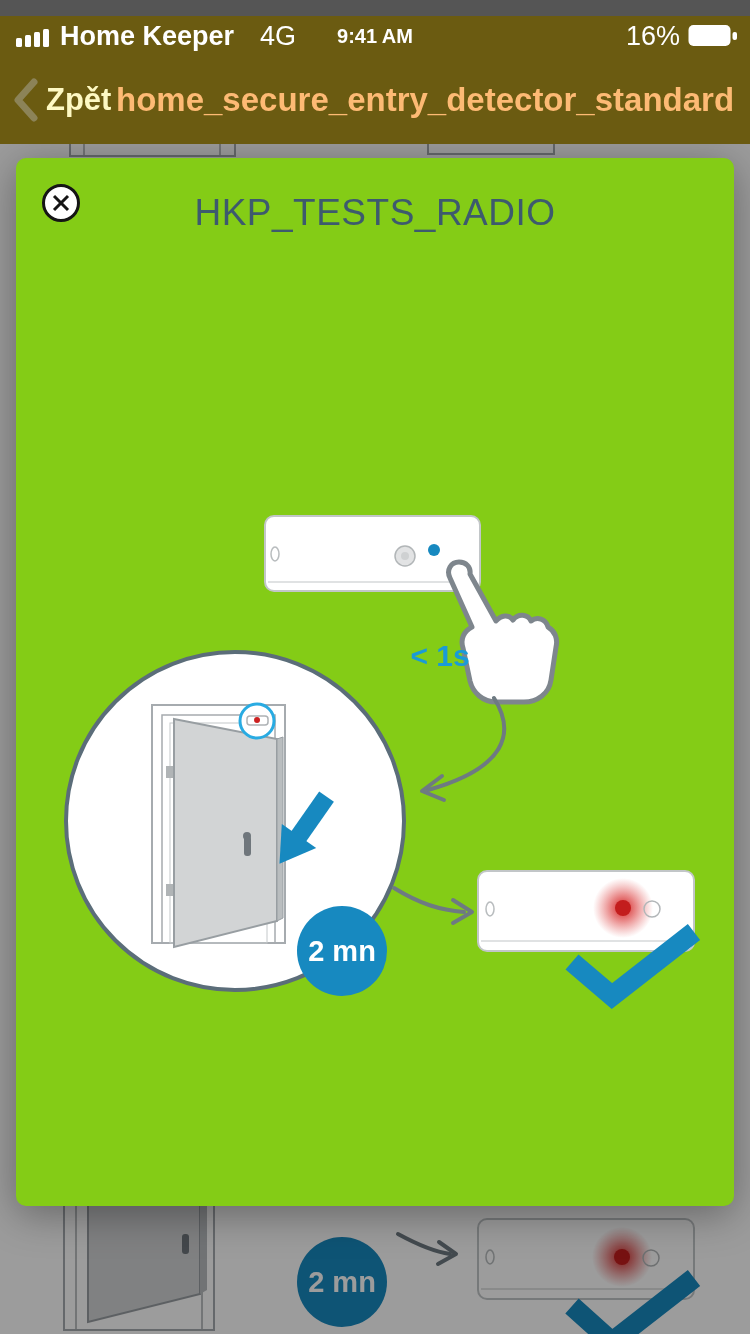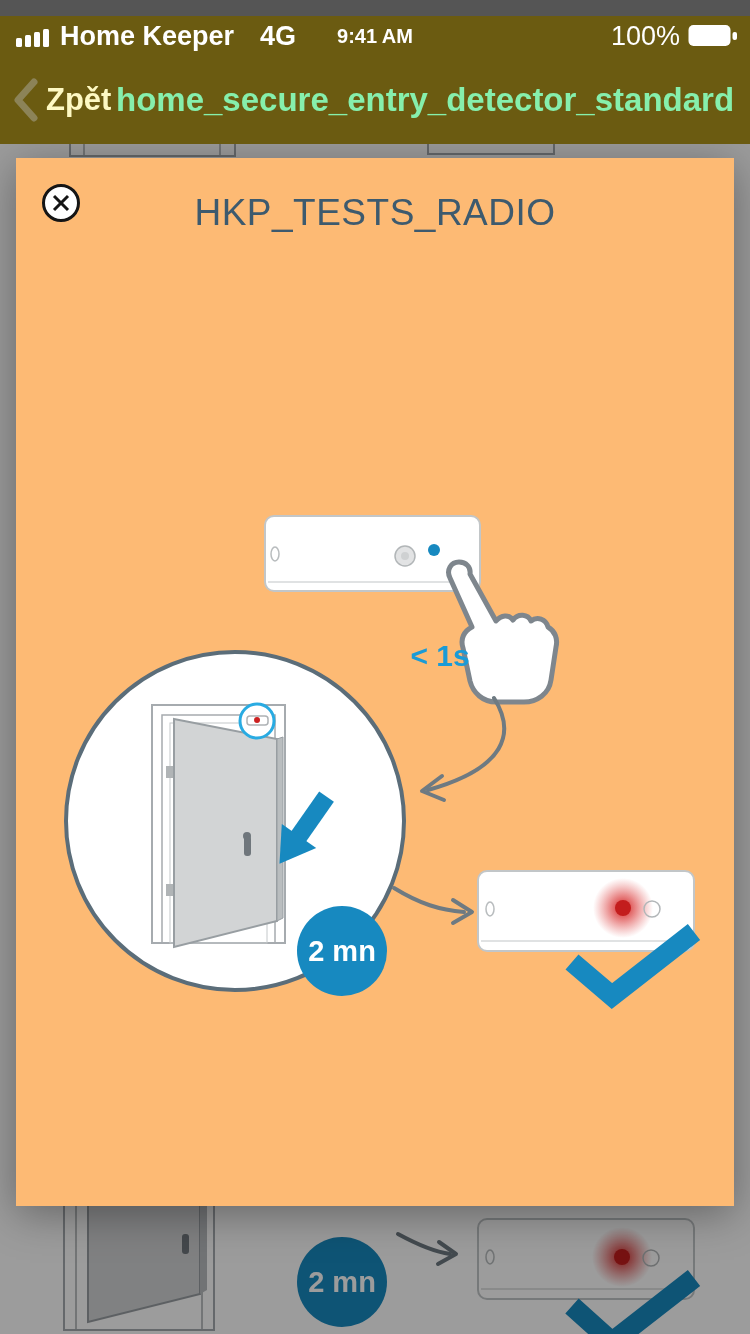--- a/index.html
+++ b/index.html
@@ -6,37 +6,37 @@
   html,body { background:#555; }
   .screen{
     position:relative; width:750px; height:1334px; overflow:hidden;
     background:#9a9a9a; font-family:"Liberation Sans", sans-serif;margin-top:16px;
   }
   
   .header{ position:absolute; top:0; left:0; width:750px; height:128px; background:#6b5b11; z-index:3; }
   .status-bar{ position:relative; height:40px; color:#fff; }
   .sb-left{ position:absolute; left:16px; top:0; height:40px; display:flex; align-items:center; gap:10px;
             font-size:27px; font-weight:600; }
-  .sb-network{ margin-left:16px; font-weight:700; }
+  .sb-network{ margin-left:16px; font-weight:400; }
   .sb-time{ position:absolute; left:0; right:0; top:0; height:40px; display:flex; align-items:center;
             justify-content:center; font-size:20px; font-weight:700; }
   .sb-right{ position:absolute; right:12px; top:0; height:40px; display:flex; align-items:center; gap:8px;
              font-size:27px; font-weight:400; }
   .nav-bar{ position:relative; height:88px; }
   .back-button{ position:absolute; left:14px; top:22px; display:flex; align-items:center; gap:8px;
                 color:#fef9c3; font-size:31px; font-weight:600; background:none; border:none; cursor:pointer;
                 font-family:"Liberation Sans", sans-serif; }
   .nav-title{ position:absolute; left:116px; top:0; width:628px; height:88px; line-height:88px;
-              font-size:33px; font-weight:700; color:#86efac; white-space:nowrap; overflow:hidden; }
+              font-size:33px; font-weight:700; color:#fdba74; white-space:nowrap; overflow:hidden; }
   
   .bg-page{ position:absolute; top:128px; left:0; width:750px; height:1206px; background:#fff;
             filter:brightness(0.61); z-index:1; }
   
-  .modal{ position:absolute; left:16px; top:142px; width:718px; height:1048px; background:#fdba74;
-          z-index:2; border-radius:0; box-shadow:0 8px 40px rgba(0,0,0,0.35); }
+  .modal{ position:absolute; left:16px; top:142px; width:718px; height:1048px; background:#84cc16;
+          z-index:2; border-radius:10px; box-shadow:0 8px 40px rgba(0,0,0,0.35); }
   .close-button{ position:absolute; left:26px; top:26px; width:38px; height:38px; border-radius:50%;
                  border:3px solid #151515; background:#fff; display:flex; align-items:center;
                  justify-content:center; cursor:pointer; padding:0; z-index:2; }
   .modal-title{ position:absolute; left:70px; top:34px; width:578px; text-align:center;
                 font-size:37px; font-weight:400; color:#3d5a6e; letter-spacing:0.5px; }
   .illustration{ position:absolute; left:0; top:0; width:718px; height:1048px; }
 </style>
 </head>
 <body>
 
@@ -51,21 +51,21 @@
             <rect x="9" y="12" width="6" height="12" rx="1.5"></rect>
             <rect x="18" y="9" width="6" height="15" rx="1.5"></rect>
             <rect x="27" y="6" width="6" height="18" rx="1.5"></rect>
           </g>
         </svg>
         <span>Home Keeper</span>
         <span class="sb-network">4G</span>
       </div>
       <div class="sb-time">9:41 AM</div>
       <div class="sb-right">
-        <span>100%</span>
+        <span>16%</span>
         <svg width="50" height="24">
           <rect x="0.5" y="1" width="42" height="21" rx="5" fill="#ffffff"></rect>
           <rect x="44.5" y="8" width="4.5" height="8" rx="2" fill="#ffffff"></rect>
         </svg>
       </div>
     </div>
     <div class="nav-bar">
       <button class="back-button">
         <svg width="24" height="44">
           <polyline points="20,4 4,22 20,40" fill="none" stroke="#8c8358" stroke-width="7" stroke-linecap="round" stroke-linejoin="round"></polyline>

